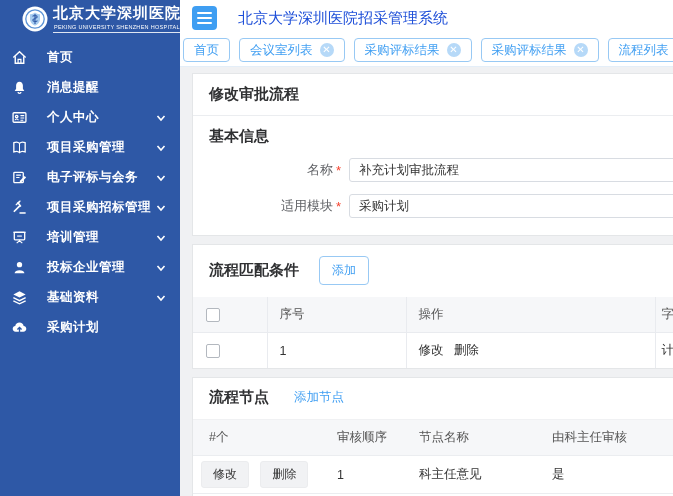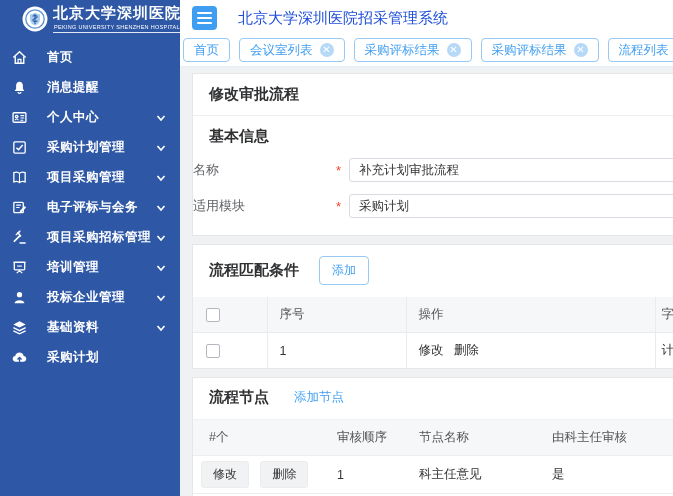--- a/index.html
+++ b/index.html
@@ -68,21 +68,21 @@
   .page-title-block { padding:11px 16px; font-size:15px; font-weight:600; color:#303133; border-bottom:1px solid #ebedf0; }
   .section-head { padding:11px 16px 0; font-size:15px; font-weight:600; color:#303133; display:flex; align-items:center; }
   .btn-add {
     margin-left:20px; border:1px solid #98c9f4; border-radius:4px; background:#fff;
     color:#3f9ef2; font-size:12px; font-weight:normal; padding:5px 12px; cursor:pointer;
   }
   .link-add { margin-left:25px; color:#3f9ef2; font-size:12.5px; font-weight:normal; cursor:pointer; }
   
   .form { padding:0 0 17px; }
   .form-row { display:flex; align-items:center; margin-top:12px; }
-  .form-label { width:140px; text-align:left; font-size:13px; color:#606266; flex:0 0 auto; }
+  .form-label { width:140px; text-align:right; font-size:13px; color:#606266; flex:0 0 auto; }
   .req { color:#f5432e; margin:0 4px 0 3px; flex:0 0 auto; font-size:13px; }
   .input {
     flex:1; height:24px; border:1px solid #d8dce2; border-radius:3px; margin-left:4px;
     font-size:12.5px; color:#333; padding:0 9px; display:flex; align-items:center; background:#fff;
   }
   
   table { width:100%; border-collapse:collapse; margin-top:12px; font-size:12.5px; color:#333; table-layout:fixed; }
   th { background:#f6f7f9; font-weight:normal; color:#555; text-align:left; }
   th, td { padding:9px 12px; white-space:nowrap; overflow:hidden; }
   .t-bordered { border:hidden; }
@@ -154,32 +154,20 @@
           </svg>
         </span>
       <span class="label">个人中心</span>
       <span class="chev"><svg viewBox="0 0 10 10" fill="none" stroke="#fff" stroke-width="1.6">
             <path d="M1.5 3 L5 7 L8.5 3"></path>
           </svg></span>
     </div>
     <div class="side-item">
       <span class="icon">
           <svg viewBox="0 0 18 18" fill="none" stroke="#fff" stroke-width="1.4">
-            <rect x="3" y="3" width="12" height="12" rx="1.2"></rect>
-            <path d="M5.8 9.2 L8 11.4 L12.4 6.4" stroke-width="1.6"></path>
-          </svg>
-        </span>
-      <span class="label">采购计划管理</span>
-      <span class="chev"><svg viewBox="0 0 10 10" fill="none" stroke="#fff" stroke-width="1.6">
-            <path d="M1.5 3 L5 7 L8.5 3"></path>
-          </svg></span>
-    </div>
-    <div class="side-item">
-      <span class="icon">
-          <svg viewBox="0 0 18 18" fill="none" stroke="#fff" stroke-width="1.4">
             <path d="M3 3.8 C5.2 3 7.8 3.3 9 4.6 C10.2 3.3 12.8 3 15 3.8 V13.6 C12.8 12.8 10.2 13.1 9 14.4 C7.8 13.1 5.2 12.8 3 13.6 Z"></path>
             <path d="M9 4.6 V14.4" stroke-width="1.1"></path>
           </svg>
         </span>
       <span class="label">项目采购管理</span>
       <span class="chev"><svg viewBox="0 0 10 10" fill="none" stroke="#fff" stroke-width="1.6">
             <path d="M1.5 3 L5 7 L8.5 3"></path>
           </svg></span>
     </div>
     <div class="side-item">

